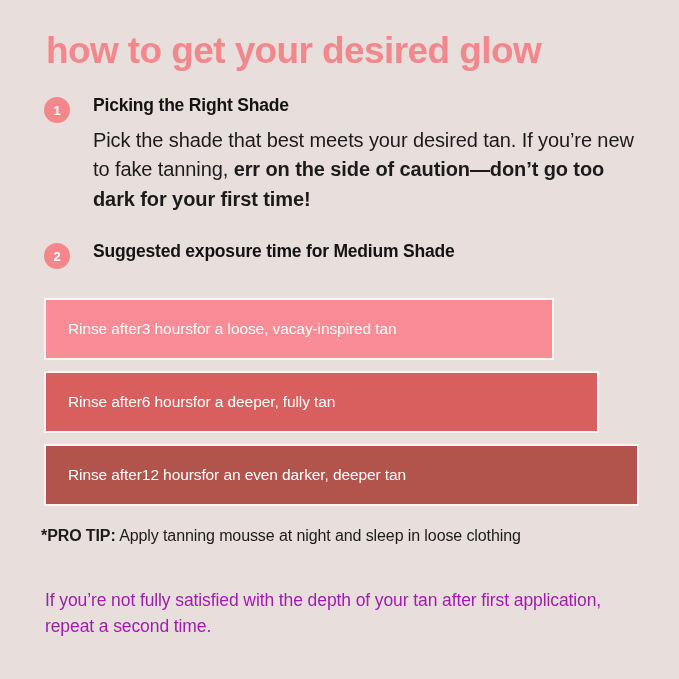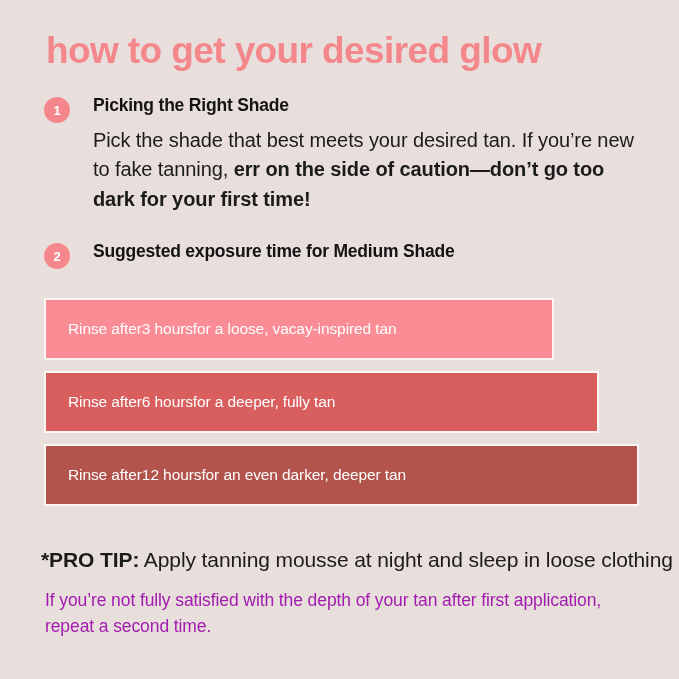--- a/index.html
+++ b/index.html
@@ -104,22 +104,22 @@
   .bar b { font-weight: 400; }
 
   .bar-1 { width: 510px; height: 62px; background: #fa8c96; }
   .bar-2 { width: 555px; height: 62px; background: #d95e5e; }
   .bar-3 { width: 595px; height: 62px; background: #b2534c; }
 
   
   .protip {
     position: absolute;
     left: 41px;
-    top: 548px;
-    font-size: 21px;
+    top: 527px;
+    font-size: 16px;
     letter-spacing: -0.1px;
     color: #1b1b1b;
   }
   .protip b { font-weight: 700; }
 
   
   .footer {
     position: absolute;
     left: 45px;
     top: 588px;

